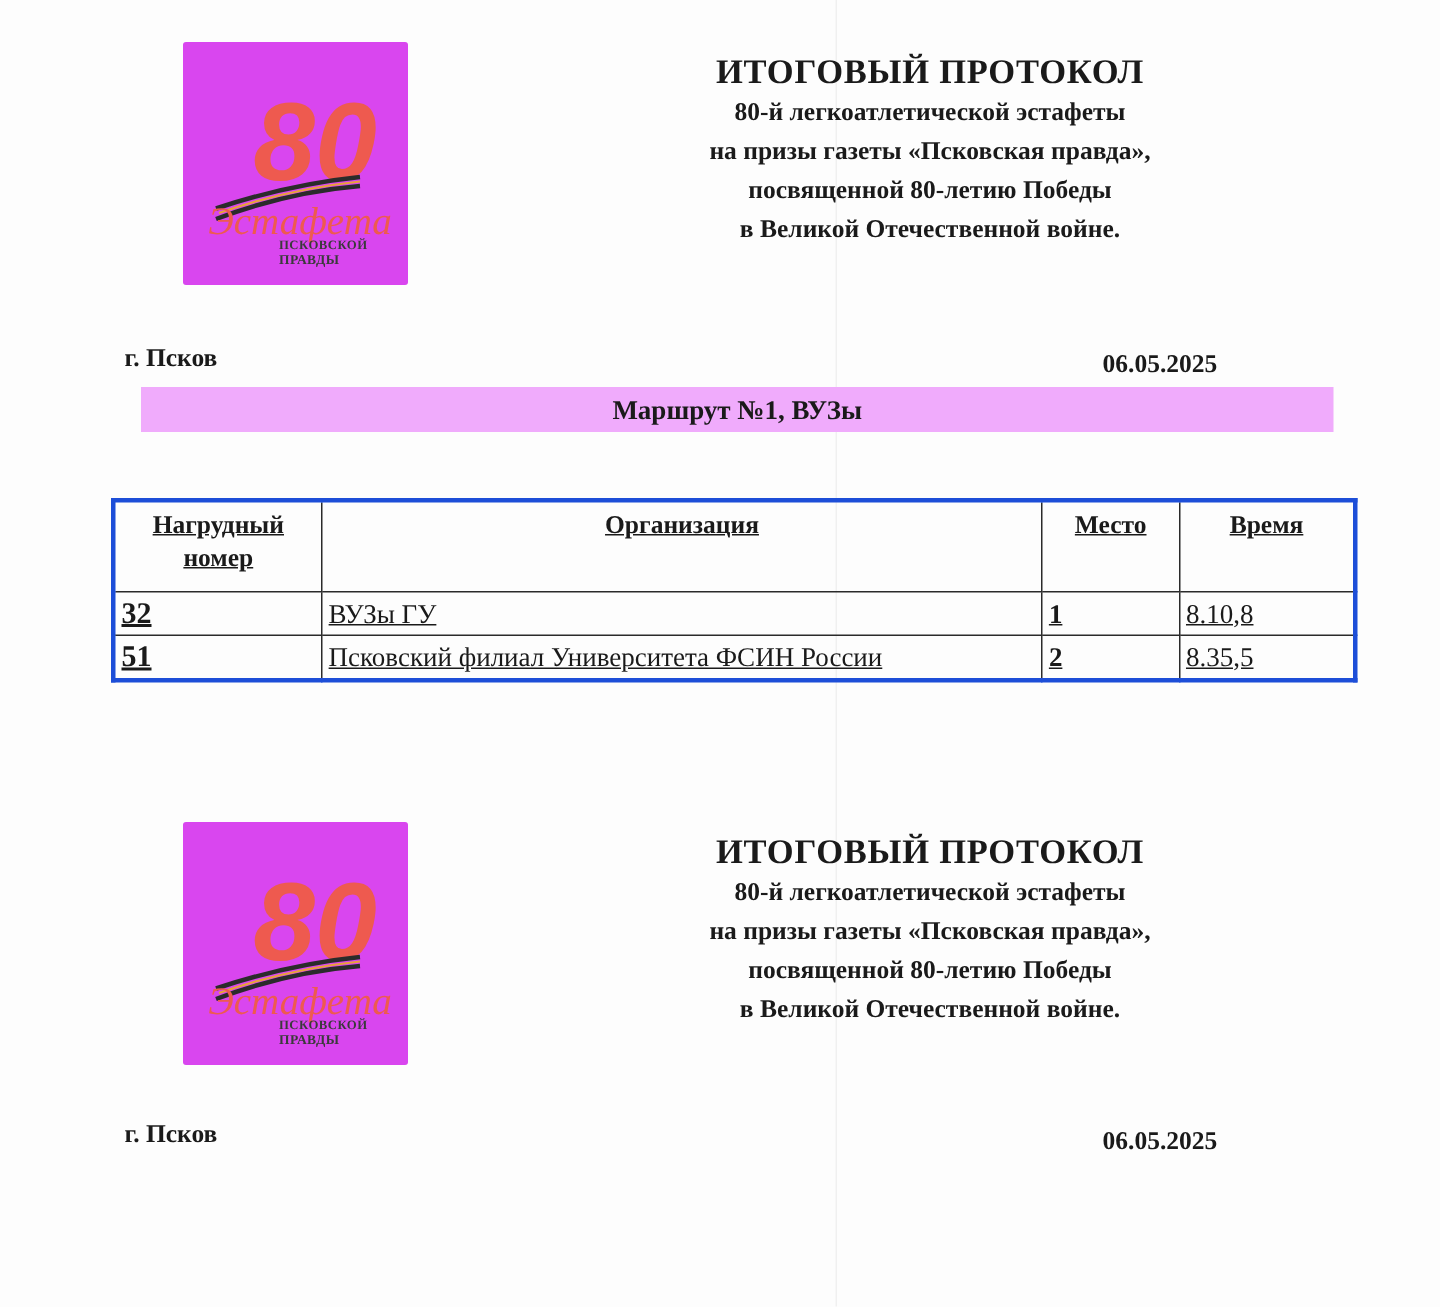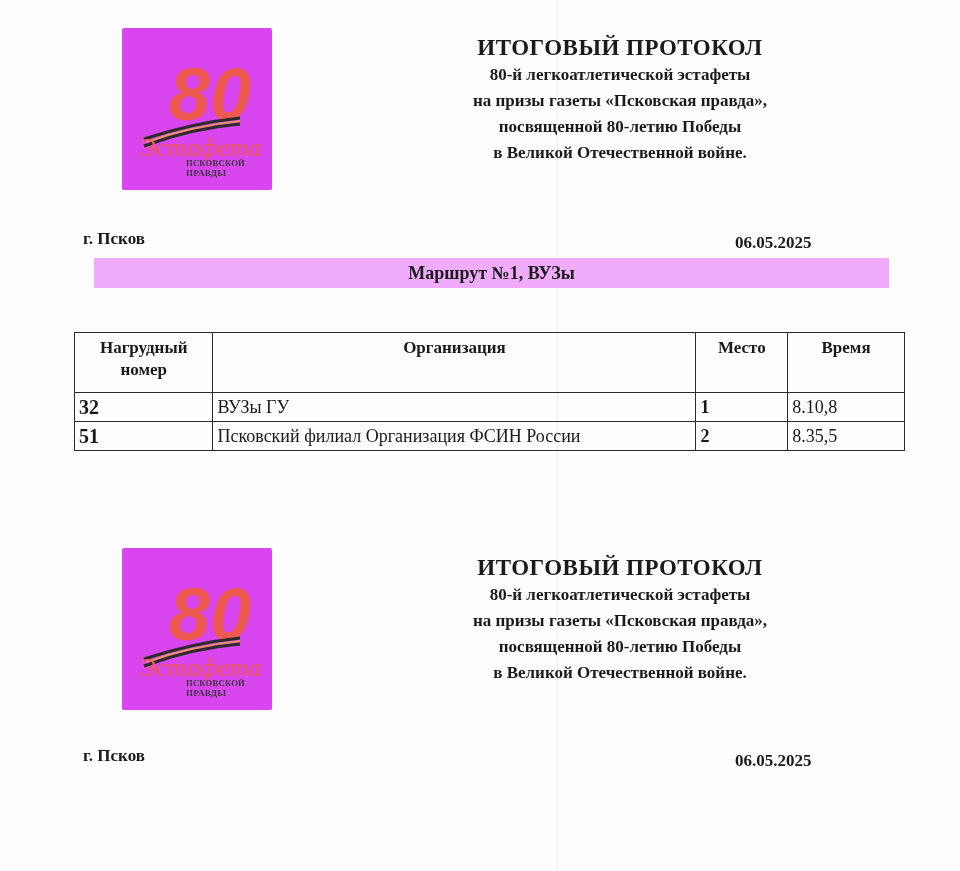--- a/index.html
+++ b/index.html
@@ -42,22 +42,23 @@
   }
   .route-band {
     position: absolute; left: 94px; top: 258px; width: 795px; height: 30px;
     background: #f0abfc;
     display: flex; align-items: center; justify-content: center;
     font-size: 18px; font-weight: bold;
   }
   table.results {
     position: absolute; left: 74px; top: 332px; width: 831px;
     border-collapse: collapse;
-    border: 1px solid #1d4ed8;
+    border: 3px solid #1d4ed8;
     font-size: 18px;
+    text-decoration: underline;
   }
   table.results td, table.results th {
     border: 1.5px solid #2a2a2a;
     padding: 0 4px;
   }
   table.results th {
     font-weight: bold; vertical-align: top; height: 55px;
     font-size: 17px; line-height: 22px; padding-top: 4px;
   }
   table.results td { height: 28px; text-align: left; }
@@ -113,21 +114,21 @@
   </thead>
   <tbody>
     <tr>
       <td class="bib">32</td>
       <td>ВУЗы ГУ</td>
       <td class="place">1</td>
       <td>8.10,8</td>
     </tr>
     <tr>
       <td class="bib">51</td>
-      <td>Псковский филиал Организация ФСИН России</td>
+      <td>Псковский филиал Университета ФСИН России</td>
       <td class="place">2</td>
       <td>8.35,5</td>
     </tr>
   </tbody>
 </table>
 
 <div class="logo" style="left:122px; top:548px;">
   <svg width="150" height="162" viewBox="0 0 150 162">
     <text x="88" y="92" text-anchor="middle" font-family="Liberation Sans, sans-serif" font-style="italic" font-weight="bold" font-size="74" fill="#ee5a4f">80</text>
     <path d="M22 118 Q70 100 118 96" stroke="#2b2b2b" stroke-width="3" fill="none"></path>

